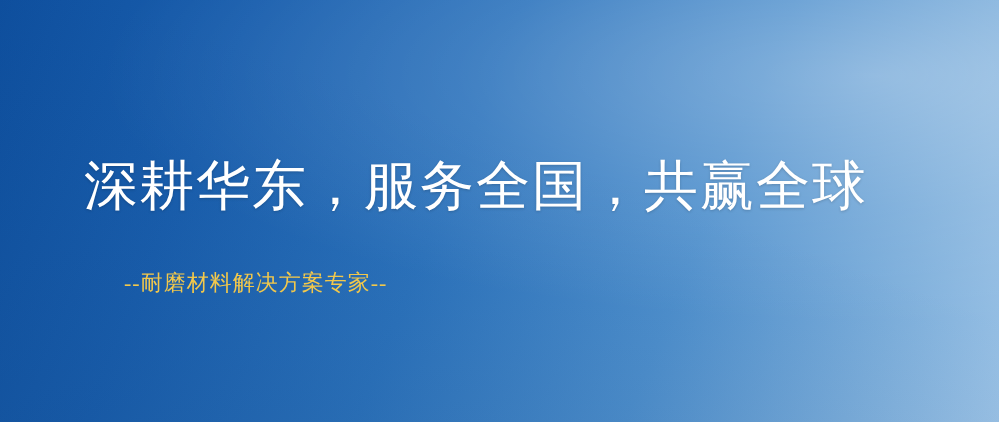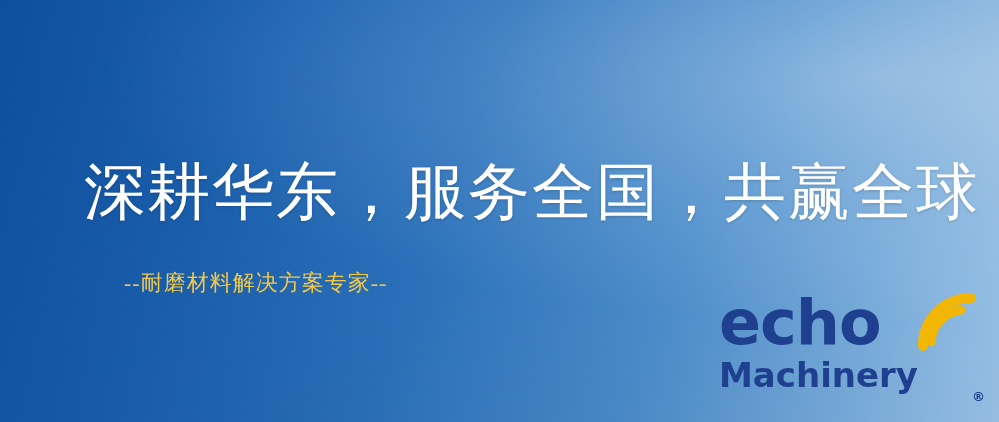--- a/index.html
+++ b/index.html
@@ -33,21 +33,21 @@
     background: linear-gradient(200deg, rgba(255,255,255,0.0) 40%, rgba(10,60,120,0.18) 100%);
     pointer-events: none;
   }
 
   .headline {
     position: absolute;
     left: 84px;
     top: 150px;
     color: #ffffff;
     font-family: "Liberation Serif", serif;
-    font-size: 62px;
+    font-size: 54px;
     font-weight: 400;
     letter-spacing: 2px;
     white-space: nowrap;
     text-shadow: 0 1px 3px rgba(0,0,0,0.18);
     z-index: 3;
   }
   .subhead {
     position: absolute;
     left: 88px;
     top: 268px;
@@ -110,39 +110,14 @@
 </style>
 </head>
 <body>
 
 <div class="banner">
 
   <div class="headline">深耕华东，服务全国，共赢全球</div>
 
   <div class="subhead">--耐磨材料解决方案专家--</div>
 
-  <div class="logo">
-
-    <span class="logo-signal">
-      <svg width="84" height="76" viewBox="0 0 84 76" xmlns="http://www.w3.org/2000/svg">
-        <g fill="none" stroke="#f2b705" stroke-linecap="round">
-          <path d="M30 66 A 34 34 0 0 1 60 34" stroke-width="9"></path>
-          <path d="M38 70 A 46 46 0 0 1 78 26" stroke-width="9" opacity="0"></path>
-          <path d="M28 50 A 22 22 0 0 1 50 28" stroke-width="0"></path>
-        </g>
-        <g fill="none" stroke="#f2b705" stroke-linecap="round">
-          <path d="M22 70 A 48 48 0 0 1 70 22" stroke-width="10"></path>
-          <path d="M34 72 A 38 38 0 0 1 72 34" stroke-width="0"></path>
-        </g>
-        <g fill="none" stroke="#f2b705" stroke-linecap="round">
-          <path d="M36 74 A 34 34 0 0 1 70 40" stroke-width="0"></path>
-        </g>
-      </svg>
-    </span>
-
-    <div class="logo-echo">echo</div>
-
-    <div class="logo-machinery">Machinery</div>
-
-    <div class="logo-reg">®</div>
-  </div>
 
 </div>
 
 </body></html>

